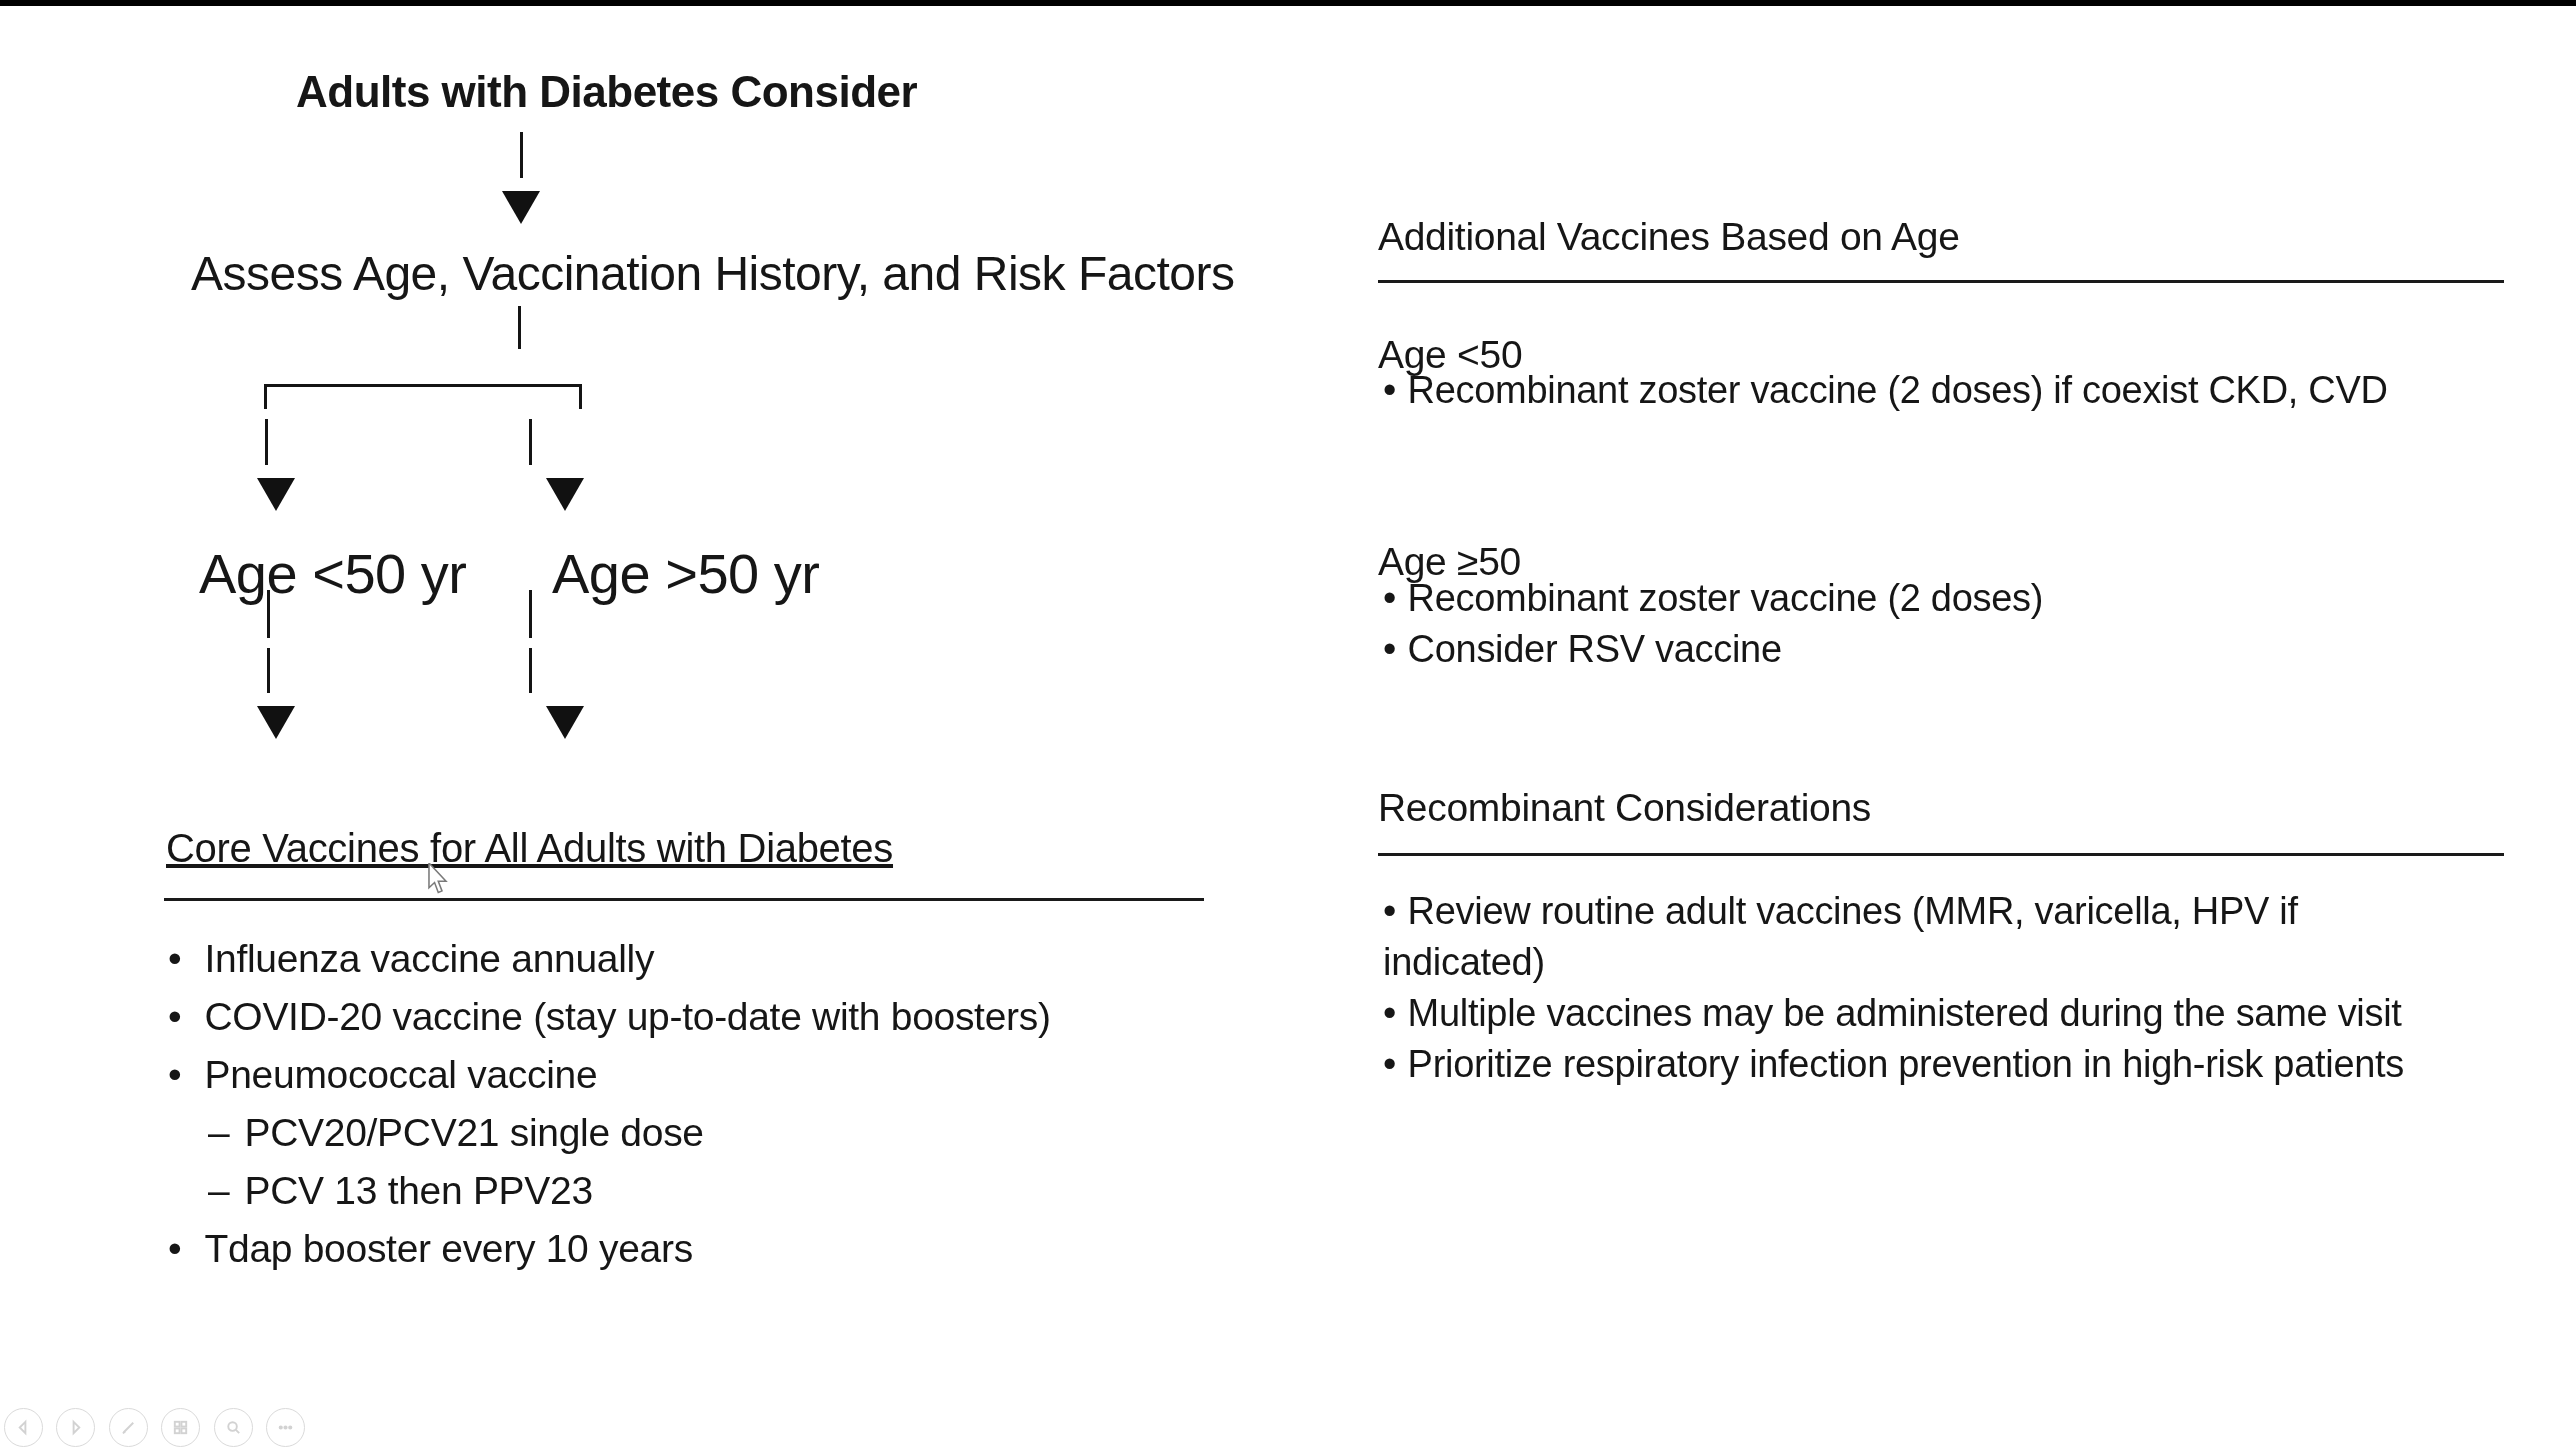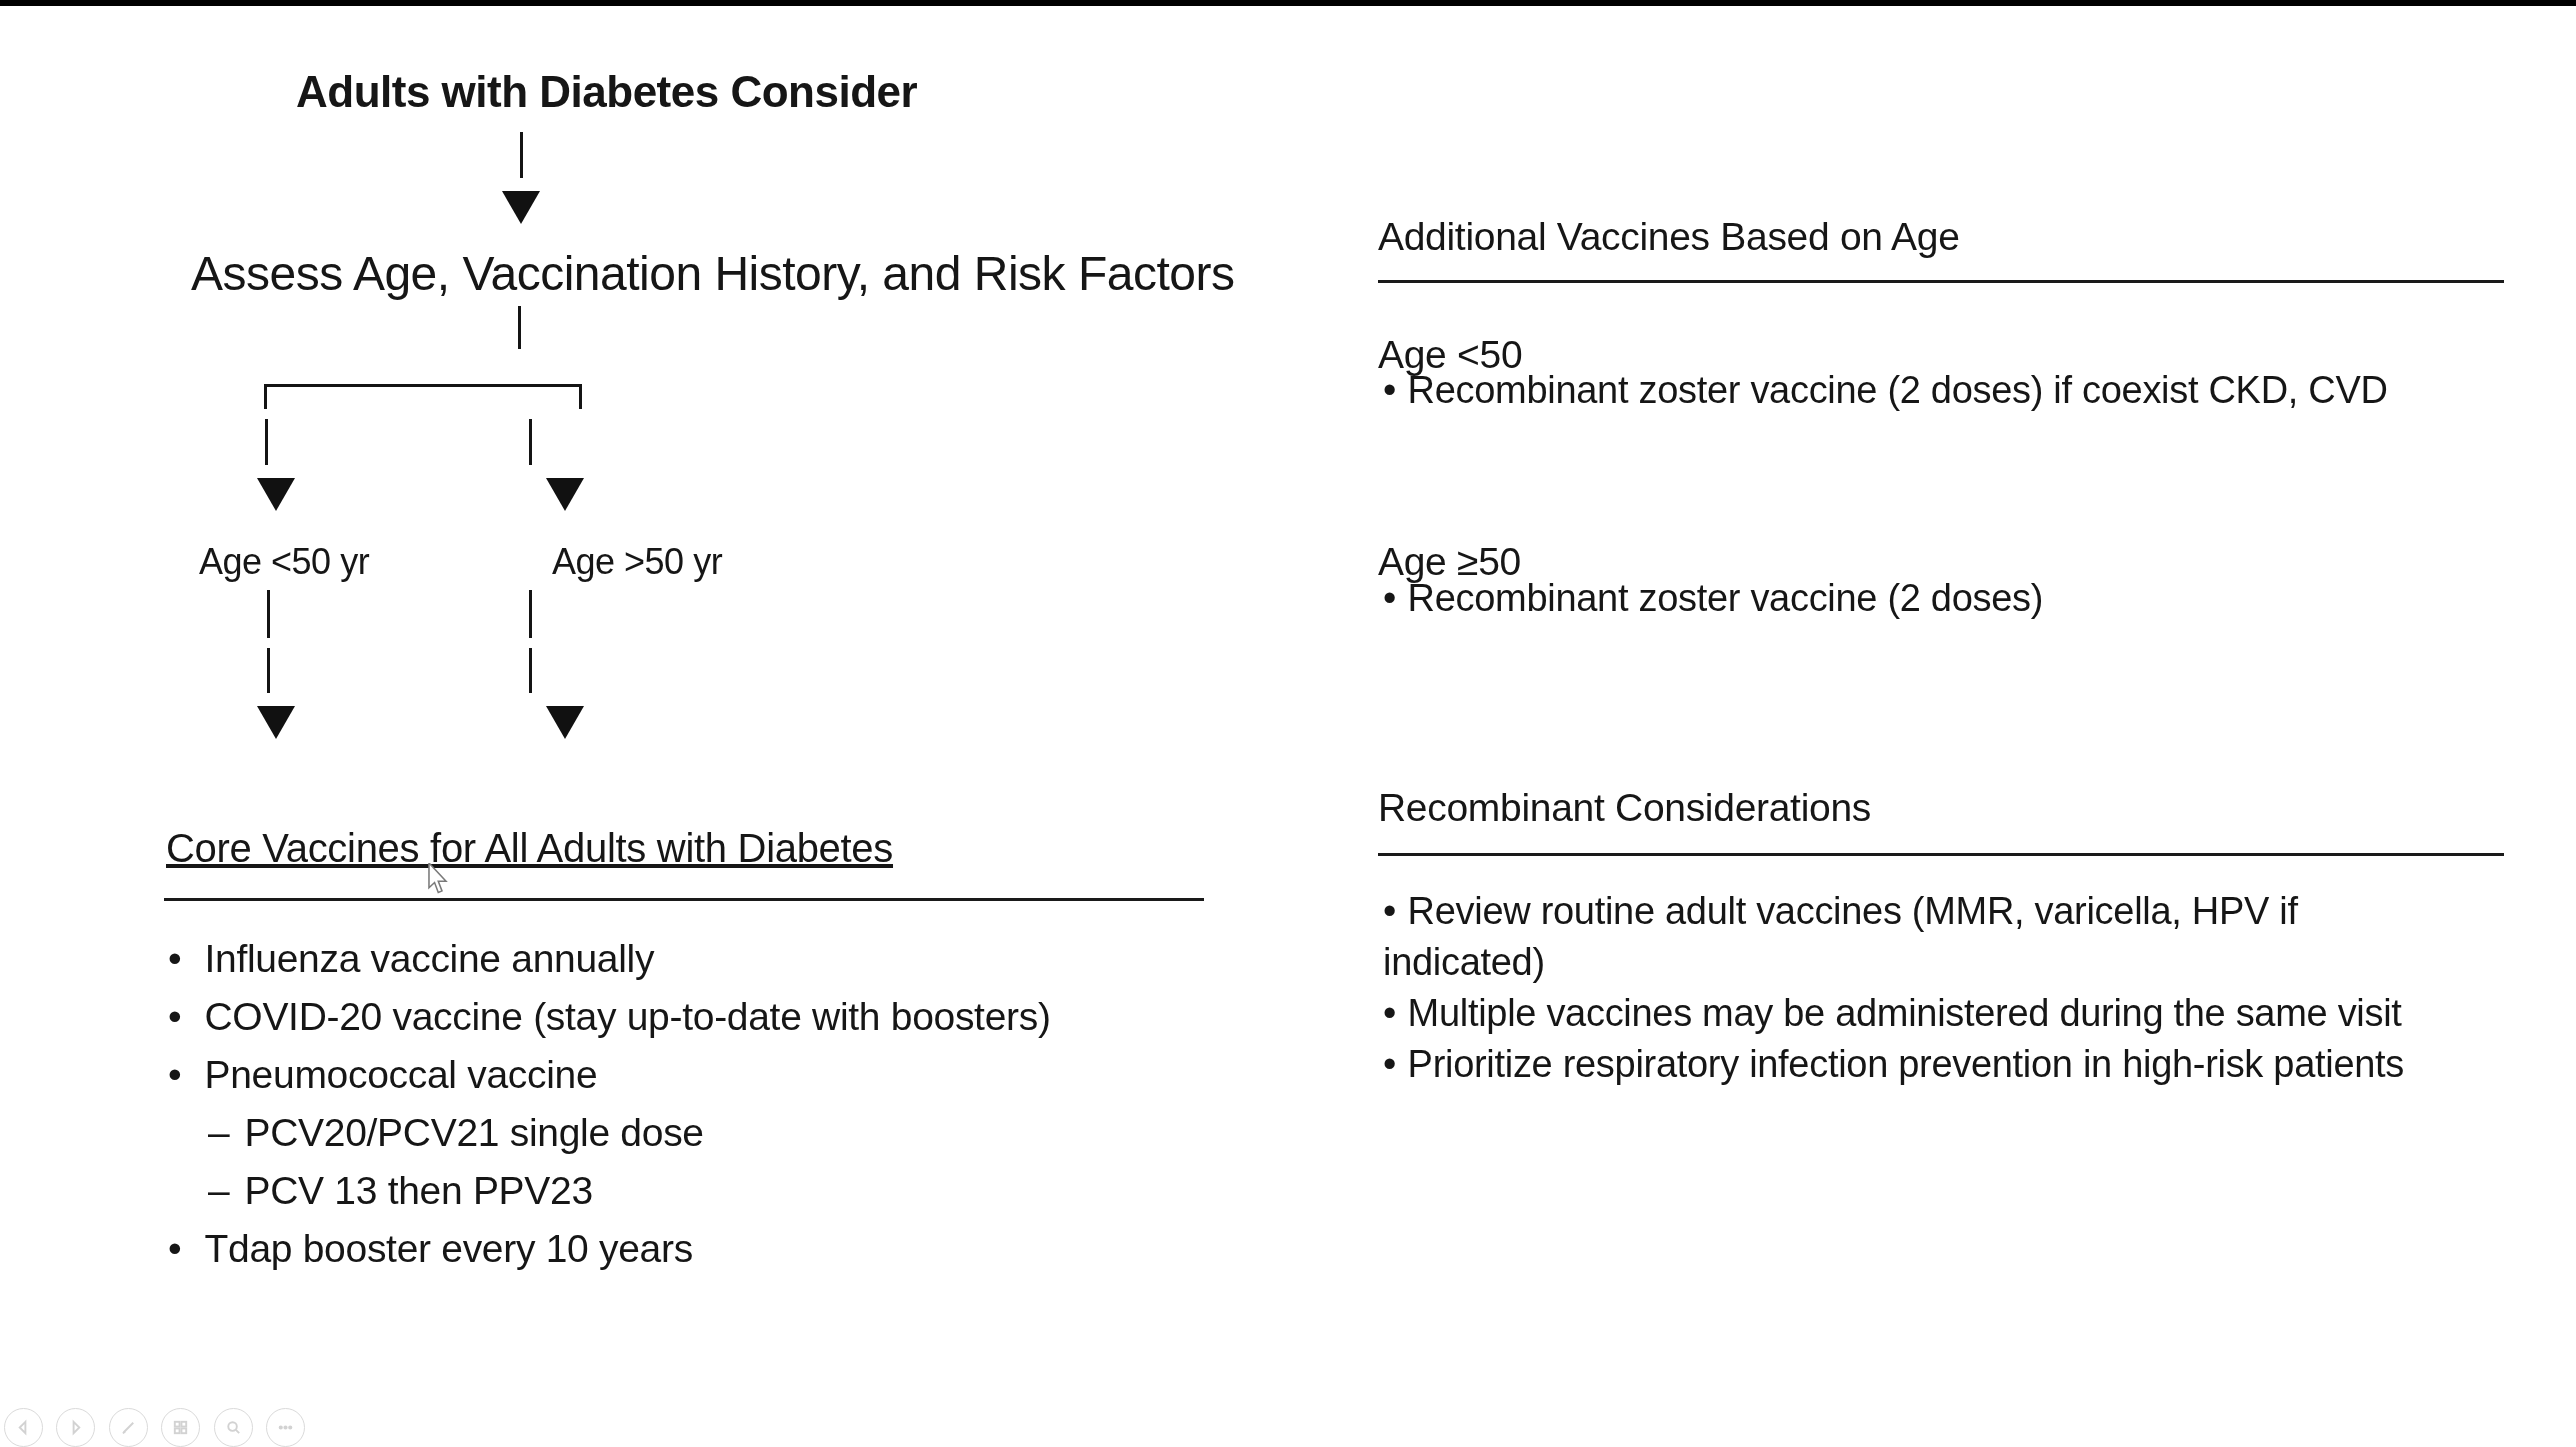--- a/index.html
+++ b/index.html
@@ -9,21 +9,21 @@
   }
   .topbar{position:absolute;left:0;top:0;width:2576px;height:5.8px;background:#000;}
   
   .vline{position:absolute;width:2.9px;background:#141414;}
   .hline{position:absolute;height:2.9px;background:#141414;}
   .tri{position:absolute;width:0;height:0;border-left:19px solid transparent;border-right:19px solid transparent;border-top:33px solid #111;}
   
   .t{position:absolute;white-space:nowrap;}
   .title{font-size:44px;font-weight:bold;letter-spacing:-0.5px;}
   .assess{font-size:48px;letter-spacing:-0.5px;}
-  .agelbl{font-size:36px;letter-spacing:-0.5px;}
+  .agelbl{font-size:56px;letter-spacing:-0.5px;}
   .h-left{font-size:40px;letter-spacing:-0.3px;text-decoration:underline;}
   .h-right{font-size:39px;letter-spacing:-0.3px;}
   .divider{position:absolute;height:2.9px;background:#1a1a1a;}
   
   .list{position:absolute;font-size:39px;letter-spacing:-0.3px;}
   .list .li{line-height:58px;white-space:nowrap;}
   .list .li.indent{padding-left:40px;}
   .list .li .mk{display:inline-block;min-width:23px;margin-right:13.5px;}
   .rlist{position:absolute;font-size:38px;letter-spacing:-0.3px;}
   .rlist .li{line-height:51px;white-space:nowrap;}
@@ -88,20 +88,21 @@
   <div class="divider" style="left:1378px;top:280px;width:1126px;"></div>
 
   <div class="rlabel" style="left:1378px;top:319px;">Age &lt;50</div>
   <div class="rlist" style="left:1383px;top:365px;">
     <div class="li"><span class="mk">•</span><span>Recombinant zoster vaccine (2 doses) if coexist CKD, CVD</span></div>
   </div>
 
   <div class="rlabel" style="left:1378px;top:526px;">Age ≥50</div>
   <div class="rlist" style="left:1383px;top:573px;">
     <div class="li"><span class="mk">•</span><span>Recombinant zoster vaccine (2 doses)</span></div>
+    <div class="li"><span class="mk">•</span><span>Consider RSV vaccine</span></div>
   </div>
 
   <div class="t h-right" style="left:1378px;top:786px;">Recombinant Considerations</div>
   <div class="divider" style="left:1378px;top:853px;width:1126px;"></div>
 
   <div class="rlist" style="left:1383px;top:886px;">
     <div class="li wrap"><span class="mk">•</span><span>Review routine adult vaccines (MMR, varicella, HPV if indicated)</span></div>
     <div class="li"><span class="mk">•</span><span>Multiple vaccines may be administered during the same visit</span></div>
     <div class="li"><span class="mk">•</span><span>Prioritize respiratory infection prevention in high-risk patients</span></div>
   </div>

